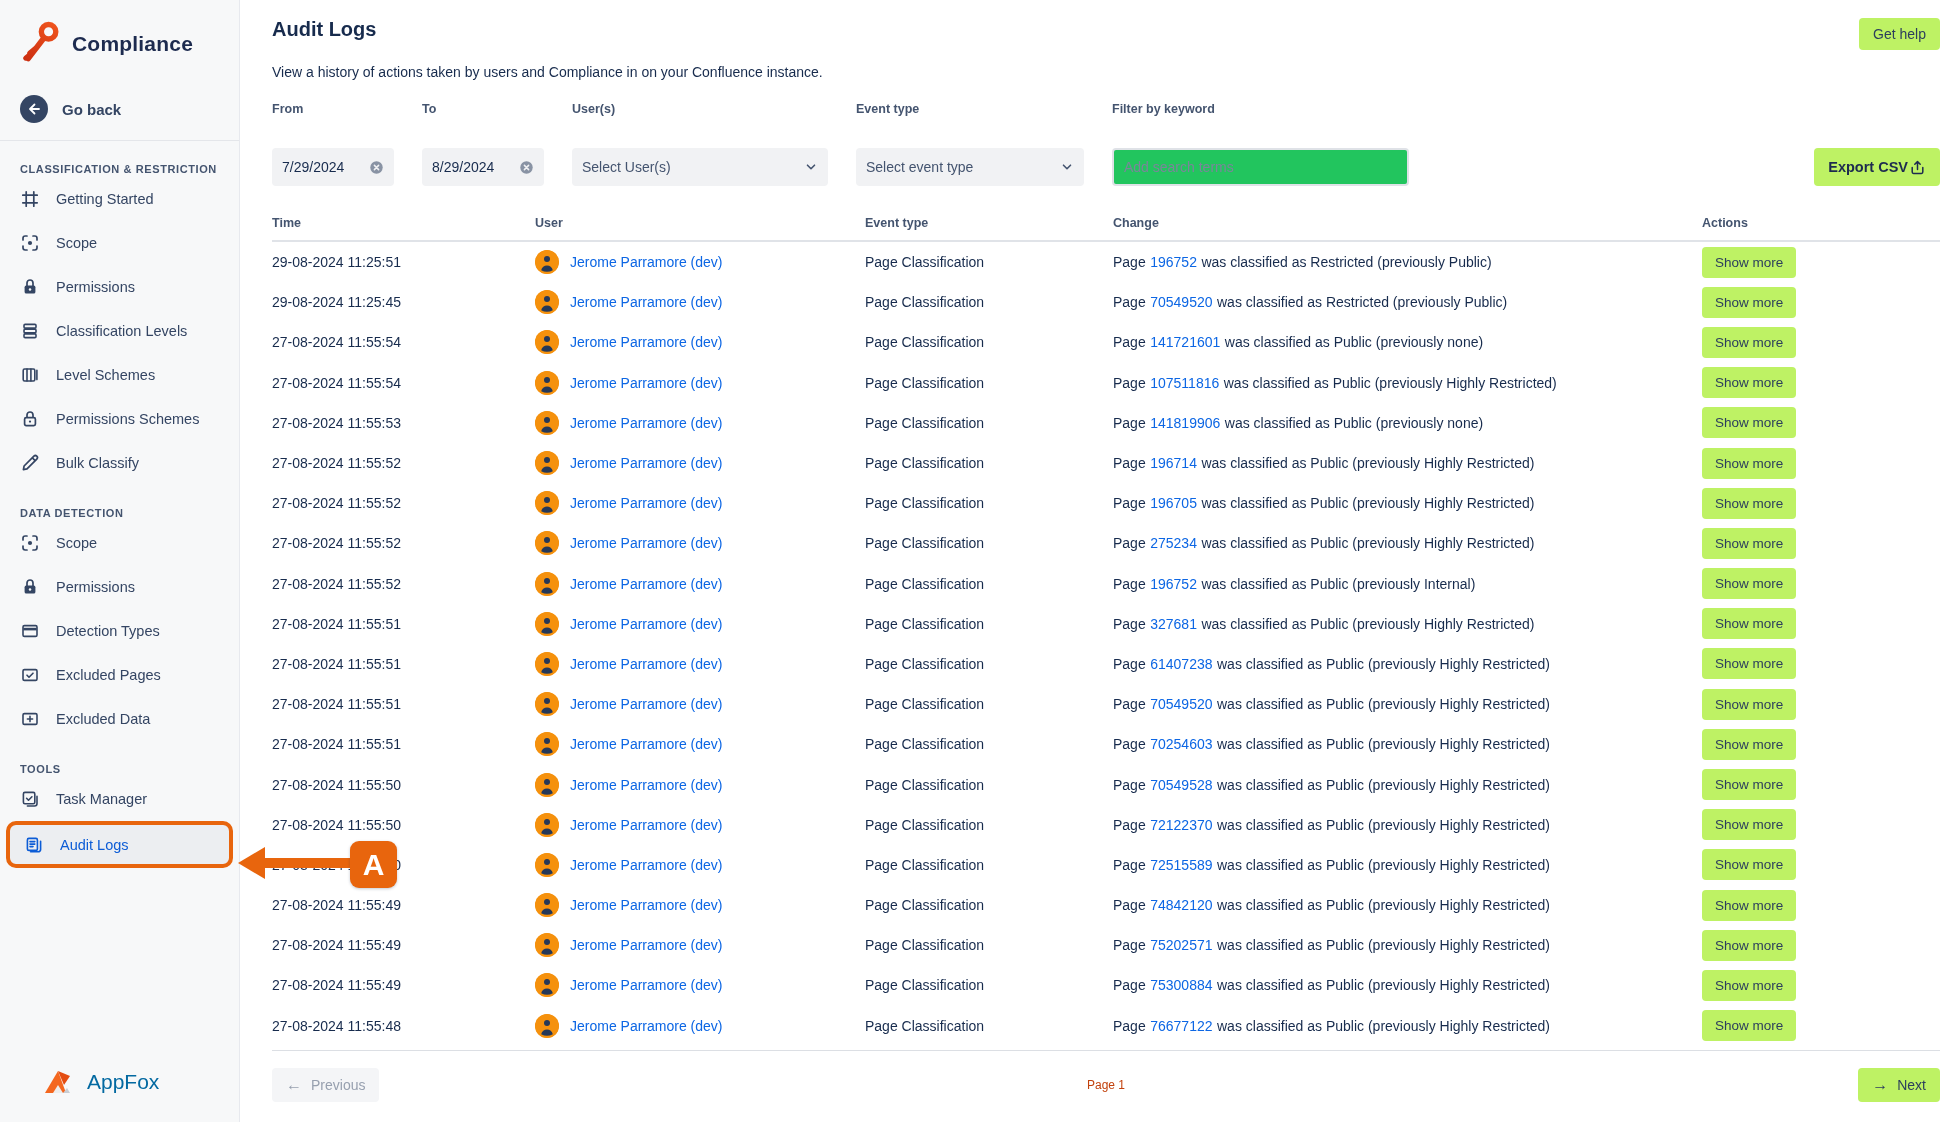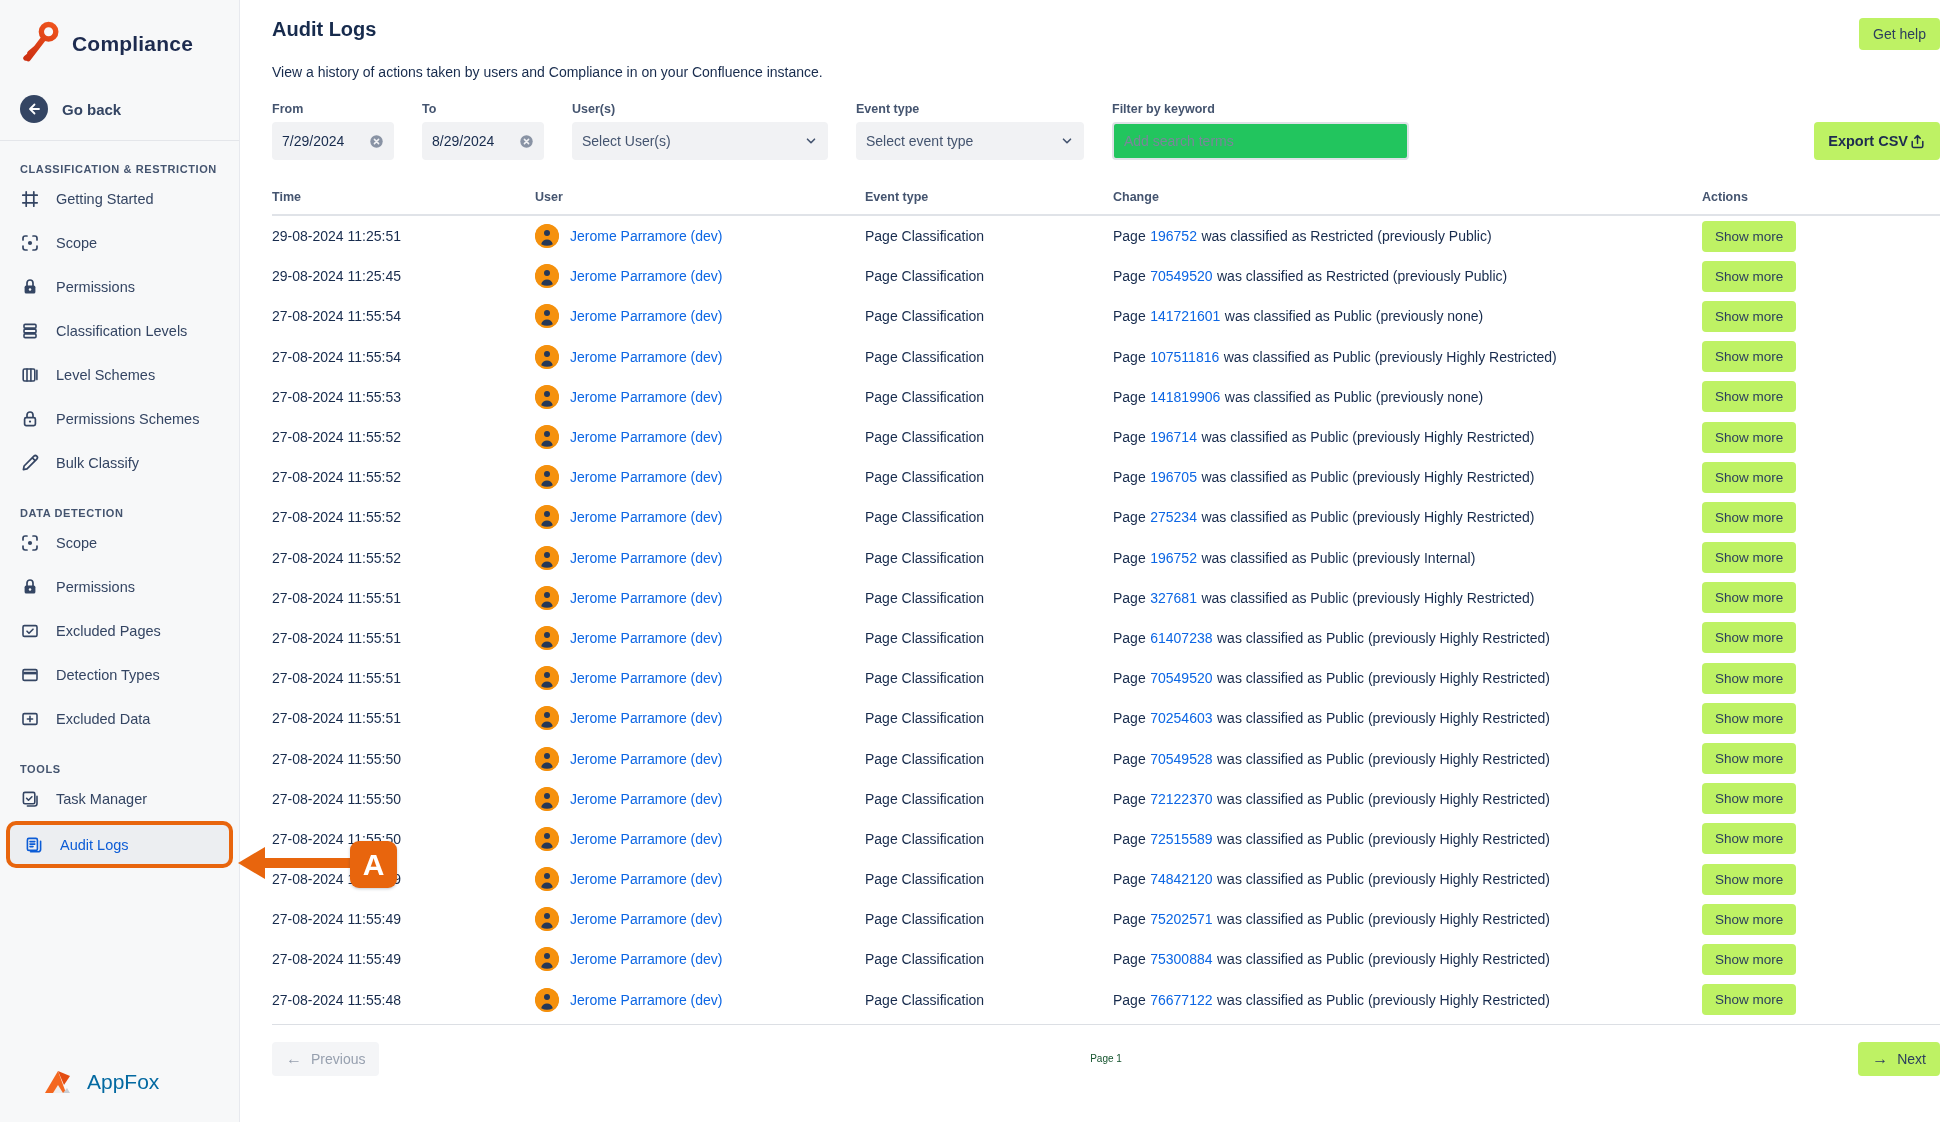--- a/index.html
+++ b/index.html
@@ -51,21 +51,21 @@
   
   .main { flex: 1; padding: 0 16px 0 32px; position: relative; background: #fff; }
   .main-header { display: flex; justify-content: space-between; align-items: flex-start; padding-top: 18px; }
   .page-title { font-size: 20px; font-weight: 700; color: #172B4D; }
   .btn { background: #bef264; border: none; border-radius: 4px; color: #2C3E5D; cursor: pointer; font-family: inherit; }
   .get-help-btn { height: 32px; padding: 0 14px; font-size: 14px; }
   .page-subtitle { font-size: 14px; margin-top: 14px; color: #172B4D; }
 
   
   .filter-row { display: flex; align-items: flex-end; margin-top: 22px; gap: 28px; }
-  .filter-field { display: flex; flex-direction: column; }
+  .filter-field { display: flex; flex-direction: column; gap: 26px; }
   .filter-label { font-size: 12.5px; font-weight: 600; color: #44546F; margin-bottom: 6px; }
   .input-box { height: 38px; background: #F1F2F4; border-radius: 4px; display: flex; align-items: center;
     justify-content: space-between; padding: 0 10px; font-size: 14px; cursor: pointer; }
   .date-input { width: 122px; }
   .users-select { width: 256px; color: #44546F; }
   .event-select { width: 228px; color: #44546F; }
   .keyword-box { width: 297px; height: 38px; background: #22c55e; border: 2px solid #DFE2E7; border-radius: 4px;
     display: flex; align-items: center; padding: 0 10px; }
   .keyword-box input { border: none; outline: none; background: transparent; font-family: inherit; font-size: 14px; width: 100%; color: #172B4D; }
   .keyword-box input::placeholder { color: #7A869A; }
@@ -82,21 +82,21 @@
   .avatar { width: 24px; height: 24px; border-radius: 50%; background: #F5910D; display: flex; align-items: center; justify-content: center; overflow: hidden; }
   .change-cell { display: flex; gap: 4.5px; white-space: nowrap; }
   .show-more-btn { height: 31px; padding: 0 13px; font-size: 13.5px; }
   .table-bottom-divider { height: 1px; background: #DCDFE4; margin-top: 4px; }
 
   
   .pagination { display: flex; align-items: center; margin-top: 16px; position: relative; height: 36px; }
   .pager-btn { height: 34px; padding: 0 14px; font-size: 14px; display: flex; align-items: center; gap: 9px; }
   .prev-btn { background: #F4F5F7; color: #97A0AF; cursor: default; }
   .next-btn { margin-left: auto; color: #2C3E5D; }
-  .page-indicator { position: absolute; left: 50%; transform: translateX(-50%); font-size: 10px; color: #14532d; }
+  .page-indicator { position: absolute; left: 50%; transform: translateX(-50%); font-size: 12px; color: #c2410c; }
   .arrow-glyph { font-size: 16px; line-height: 1; }
 </style>
 </head>
 <body>
 
 <div class="layout">
 
   <div class="sidebar">
     <div class="logo-row">
       <span style="display:flex;">
@@ -211,35 +211,35 @@
         <svg viewBox="0 0 20 20" fill="none">
             <path d="M7 9V6a3 3 0 016 0v3" stroke="currentColor" stroke-width="1.7" fill="none"></path>
             <rect x="4.6" y="8.6" width="10.8" height="8" rx="1.6" fill="currentColor"></rect>
             <circle cx="10" cy="12.6" r="1.25" fill="#F7F8F9"></circle>
           </svg>
       </span>
       <span class="nav-label">Permissions</span>
     </div>
     <div class="nav-item">
       <span class="nav-icon">
+        <svg viewBox="0 0 20 20" fill="none" stroke="currentColor" stroke-width="1.6">
+            <rect x="3" y="4.6" width="14" height="10.8" rx="1.4"></rect>
+            <path d="M3.3 8.1h13.4" stroke-width="2.6"></path>
+          </svg>
+      </span>
+      <span class="nav-label">Detection Types</span>
+    </div>
+    <div class="nav-item">
+      <span class="nav-icon">
         <svg viewBox="0 0 20 20" fill="none" stroke="currentColor" stroke-width="1.6" stroke-linecap="round" stroke-linejoin="round">
             <rect x="3" y="4.6" width="14" height="10.8" rx="1.4"></rect>
             <path d="M7 10.2l2 2 4-4"></path>
           </svg>
       </span>
       <span class="nav-label">Excluded Pages</span>
-    </div>
-    <div class="nav-item">
-      <span class="nav-icon">
-        <svg viewBox="0 0 20 20" fill="none" stroke="currentColor" stroke-width="1.6">
-            <rect x="3" y="4.6" width="14" height="10.8" rx="1.4"></rect>
-            <path d="M3.3 8.1h13.4" stroke-width="2.6"></path>
-          </svg>
-      </span>
-      <span class="nav-label">Detection Types</span>
     </div>
     <div class="nav-item">
       <span class="nav-icon">
         <svg viewBox="0 0 20 20" fill="none" stroke="currentColor" stroke-width="1.6" stroke-linecap="round">
             <rect x="3" y="4.6" width="14" height="10.8" rx="1.4"></rect>
             <path d="M10 7.4v5.2M7.4 10h5.2"></path>
           </svg>
       </span>
       <span class="nav-label">Excluded Data</span>
     </div>

